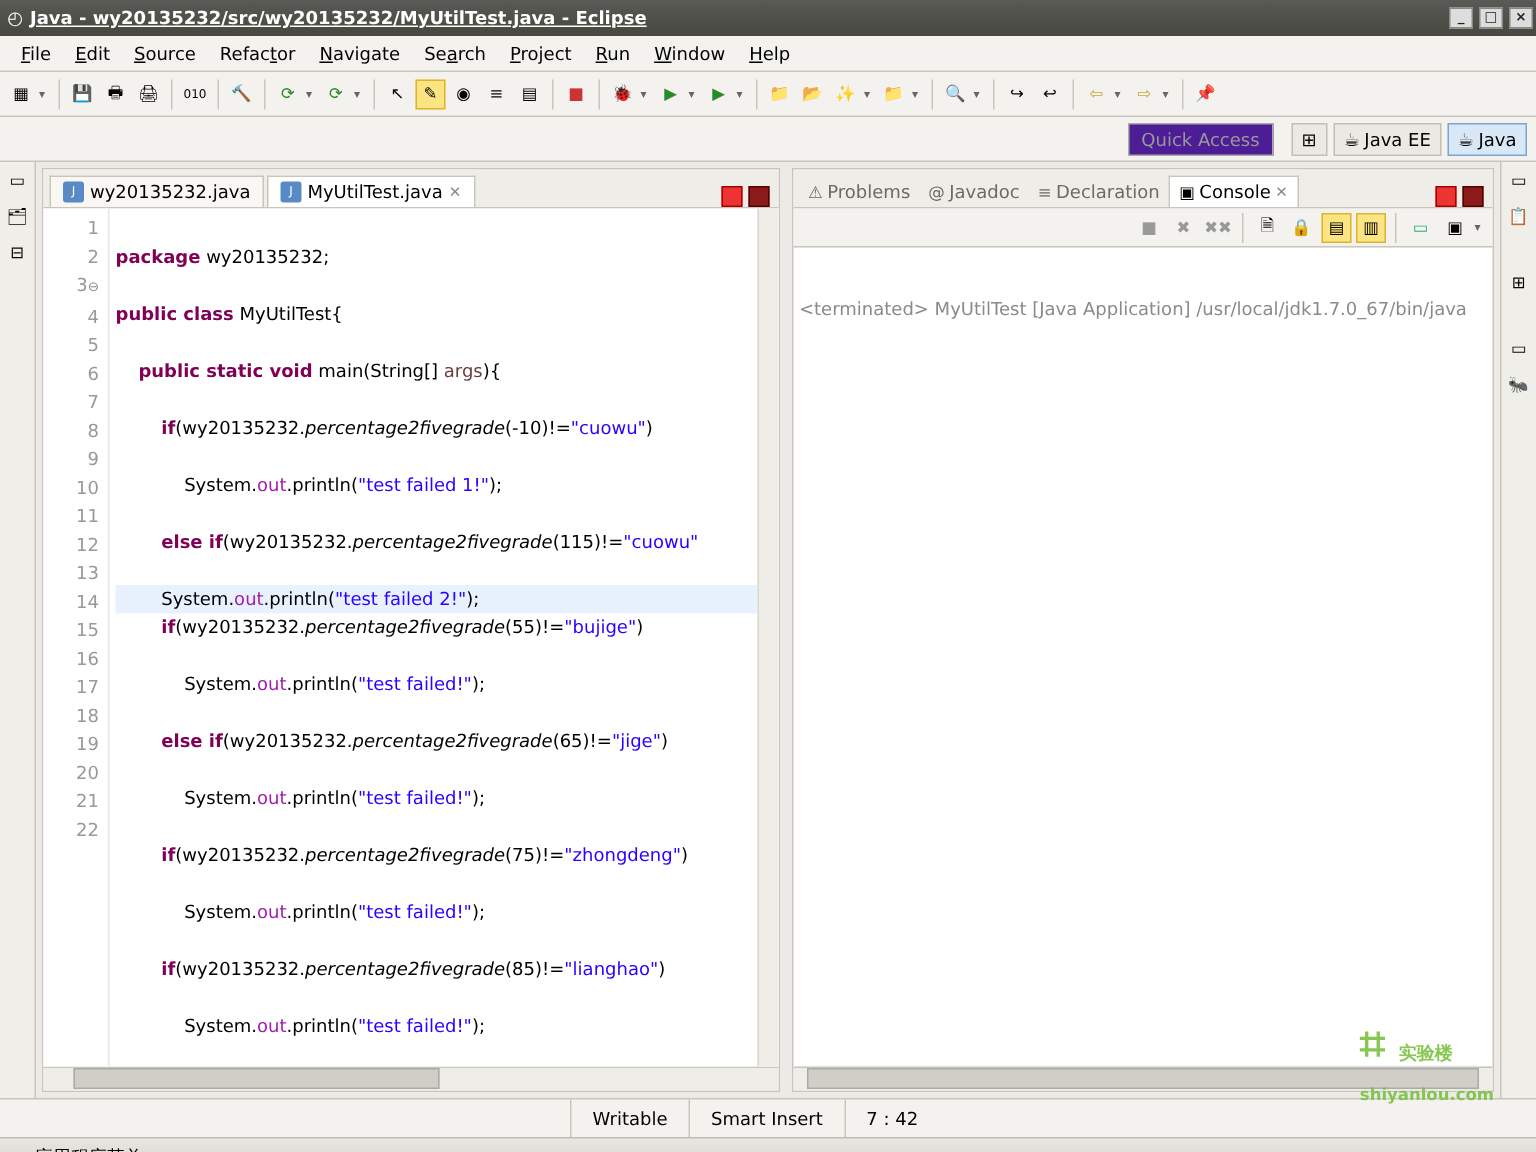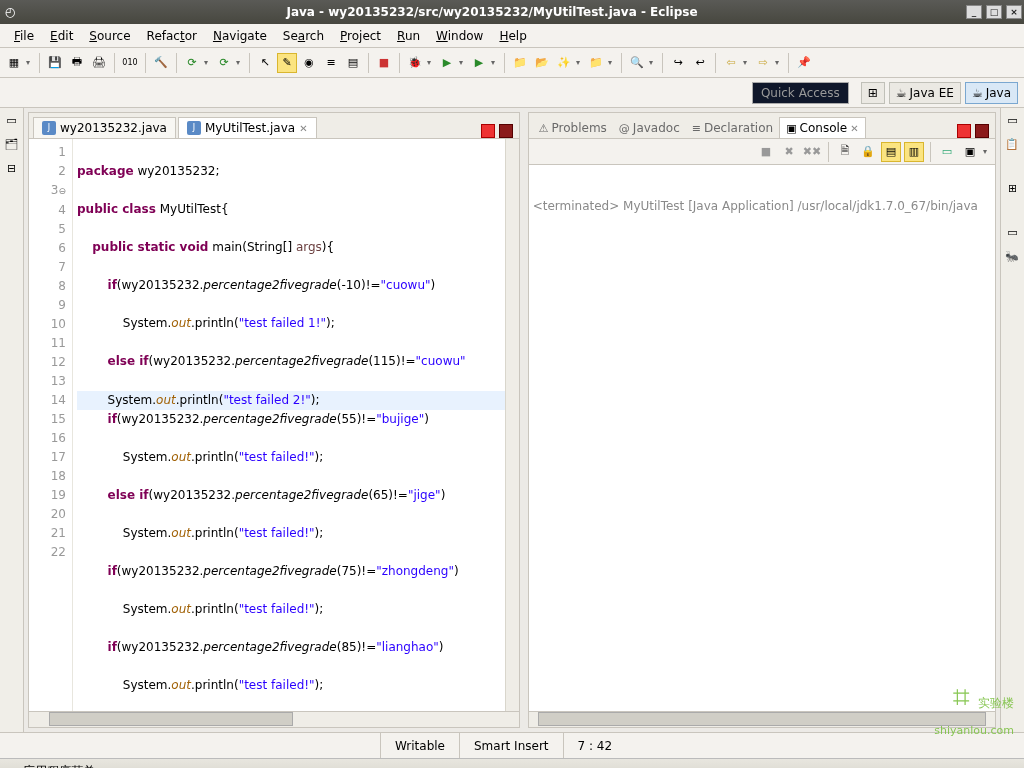--- a/index.html
+++ b/index.html
@@ -1,30 +1,30 @@
 <!DOCTYPE html>
 <html><head>
 <meta charset="utf-8">
 <style>
 * { margin:0; padding:0; box-sizing:border-box; font-family:"DejaVu Sans",Arial,sans-serif; font-size:12px; }
 body { background:#eceae6; width:1024px; height:768px; overflow:hidden; position:relative; }
 .titlebar { height:24px; background:linear-gradient(#5a5a56,#47473f); color:#fff; display:flex; align-items:center; font-weight:bold; }
 .titlebar .ico { width:20px; text-align:center; }
-.titlebar .ttl { flex:1; text-align:center; }
+.titlebar .ttl { flex:1; text-align:left;text-decoration:underline; }
 .titlebar .wbtn { width:16px; height:14px; margin:0 2px; border:1px solid #888; background:#ddd; font-size:9px; text-align:center; line-height:12px; cursor:pointer; color:#222; }
 .menubar { height:24px; background:#f4f2ee; border-bottom:1px solid #c9c5bd; display:flex; align-items:center; padding:0 6px; }
 .menubar .mi { padding:2px 8px; cursor:pointer;text-align:center; }
 .menubar .mi u { text-decoration:underline; }
 .toolbar { height:30px; background:#f4f2ee; border-bottom:1px solid #c9c5bd; display:flex; align-items:center; padding:0 4px; gap:2px; }
 .tb { width:20px; height:20px; display:inline-flex; align-items:center; justify-content:center; cursor:pointer; font-size:11px; }
 .tb.sel { background:#fbe481; border:1px solid #d9b62f; }
 .sep { width:1px; height:20px; background:#c9c5bd; margin:0 3px; }
 .dd { width:8px; font-size:8px; color:#666; cursor:pointer; }
 .perspbar { height:30px; background:#f4f2ee; border-bottom:1px solid #c9c5bd; display:flex; align-items:center; justify-content:flex-end; padding:0 6px; gap:4px; }
-.qa { border:1px solid #aaa; padding:3px 8px; color:#999; background:#0f172a; margin-right:8px; }
+.qa { border:1px solid #aaa; padding:3px 8px; color:#999; background:#4c1d95; margin-right:8px; }
 .pbtn { border:1px solid #c0c0b8; background:#ebe9e3; padding:3px 6px; cursor:pointer; display:flex; align-items:center; gap:3px; }
 .pbtn.act { background:#d9e8f6; border-color:#7aa7d0; }
 .workarea { display:flex; height:624px; }
 .ledge,.redge { width:24px; background:#f0eee8; border-right:1px solid #c9c5bd; display:flex; flex-direction:column; align-items:center; padding-top:6px; gap:8px; }
 .redge { border-right:none; border-left:1px solid #c9c5bd; }
 .edgeico { width:16px; height:16px; cursor:pointer; font-size:11px; text-align:center; }
 .pane { background:#fff; border:1px solid #c9c5bd; margin:4px; display:flex; flex-direction:column; }
 .edpane { flex:1.05; }
 .conpane { flex:1; }
 .tabrow { height:26px; background:#efede7; border-bottom:1px solid #c9c5bd; display:flex; align-items:flex-end; padding:0 4px; }
@@ -34,35 +34,35 @@
 .tabrow .sp { flex:1; }
 .sqbtn { width:14px; height:14px; margin:0 2px; cursor:pointer; }
 .sqbtn.red { background:#e33; border:1px solid #a00; }
 .sqbtn.dk { background:#8b1a1a; border:1px solid #500; }
 .edbody { flex:1; display:flex; overflow:hidden; background:#fff; position:relative; }
 .gut { width:44px; background:#fff; color:#999; text-align:right; padding:4px 6px 0 0; font-family:monospace; font-size:13px; line-height:19px; border-right:1px solid #e8e6de; }
 .gut .fold { color:#888; font-size:9px; }
 .code { flex:1; font-family:"DejaVu Sans Mono",monospace; font-size:13px; line-height:19px; padding:4px 0 0 4px; white-space:pre; overflow:hidden; }
 .kw { color:#7f0055; font-weight:bold; }
 .str { color:#2a00ff; }
-.fld { color:#a16207; font-style:italic; }
+.fld { color:#a21caf; }
 .mth { font-style:italic; }
 .par { color:#6a3e3e; }
 .hl { background:#e8f2fe; display:inline-block; width:100%; }
 .vtab { display:flex; align-items:center; gap:3px; padding:3px 6px; cursor:pointer; color:#6a6a6a; font-size:11px; }
 .vtab.act { background:#fff; border:1px solid #c9c5bd; border-bottom:none; color:#000; }
 .contb { height:26px; background:#f4f2ee; border-bottom:1px solid #c9c5bd; display:flex; align-items:center; justify-content:flex-end; padding:0 4px; gap:3px; }
 .conbody { flex:1; padding:2px 4px; font-family:"DejaVu Sans Mono",monospace; font-size:12px; overflow:auto; }
 .term { color:#8a8a8a;margin-top:32px; }
 .sb { height:16px; background:#efede7; border-top:1px solid #c9c5bd; }
 .sb .thumb { height:14px; background:#d0cec6; border:1px solid #aaa; }
 .statbar { height:26px; background:#f4f2ee; border-top:1px solid #c9c5bd; display:flex; align-items:center; }
 .statcell { padding:0 14px; border-left:1px solid #c9c5bd; height:100%; display:flex; align-items:center; }
 .taskbar { height:26px; background:linear-gradient(#e8e6df,#d4d2c8); border-top:1px solid #bbb; display:flex; align-items:center; padding:0 8px; gap:6px; }
-.watermark { position:absolute; right:10px; bottom:30px; color:#7cc142; font-size:26px; font-weight:normal; opacity:.9; pointer-events:none; text-align:right; line-height:1; }
+.watermark { position:absolute; right:28px; bottom:30px; color:#7cc142; font-size:26px; font-weight:bold; opacity:.9; pointer-events:none; line-height:1; }
 .watermark .sub { font-size:11px; color:#7cc142; }
 .vsb { width:14px; background:#efede7; border-left:1px solid #d9d6cc; }
 .jico { width:14px; height:14px; display:inline-block; background:#5a8ac6; border-radius:2px; font-size:8px; color:#fff; text-align:center; line-height:14px; }
 </style>
 </head>
 <body>
 
 <div class="titlebar">
   <span class="ico">◴</span>
   <span class="ttl">Java - wy20135232/src/wy20135232/MyUtilTest.java - Eclipse</span>

